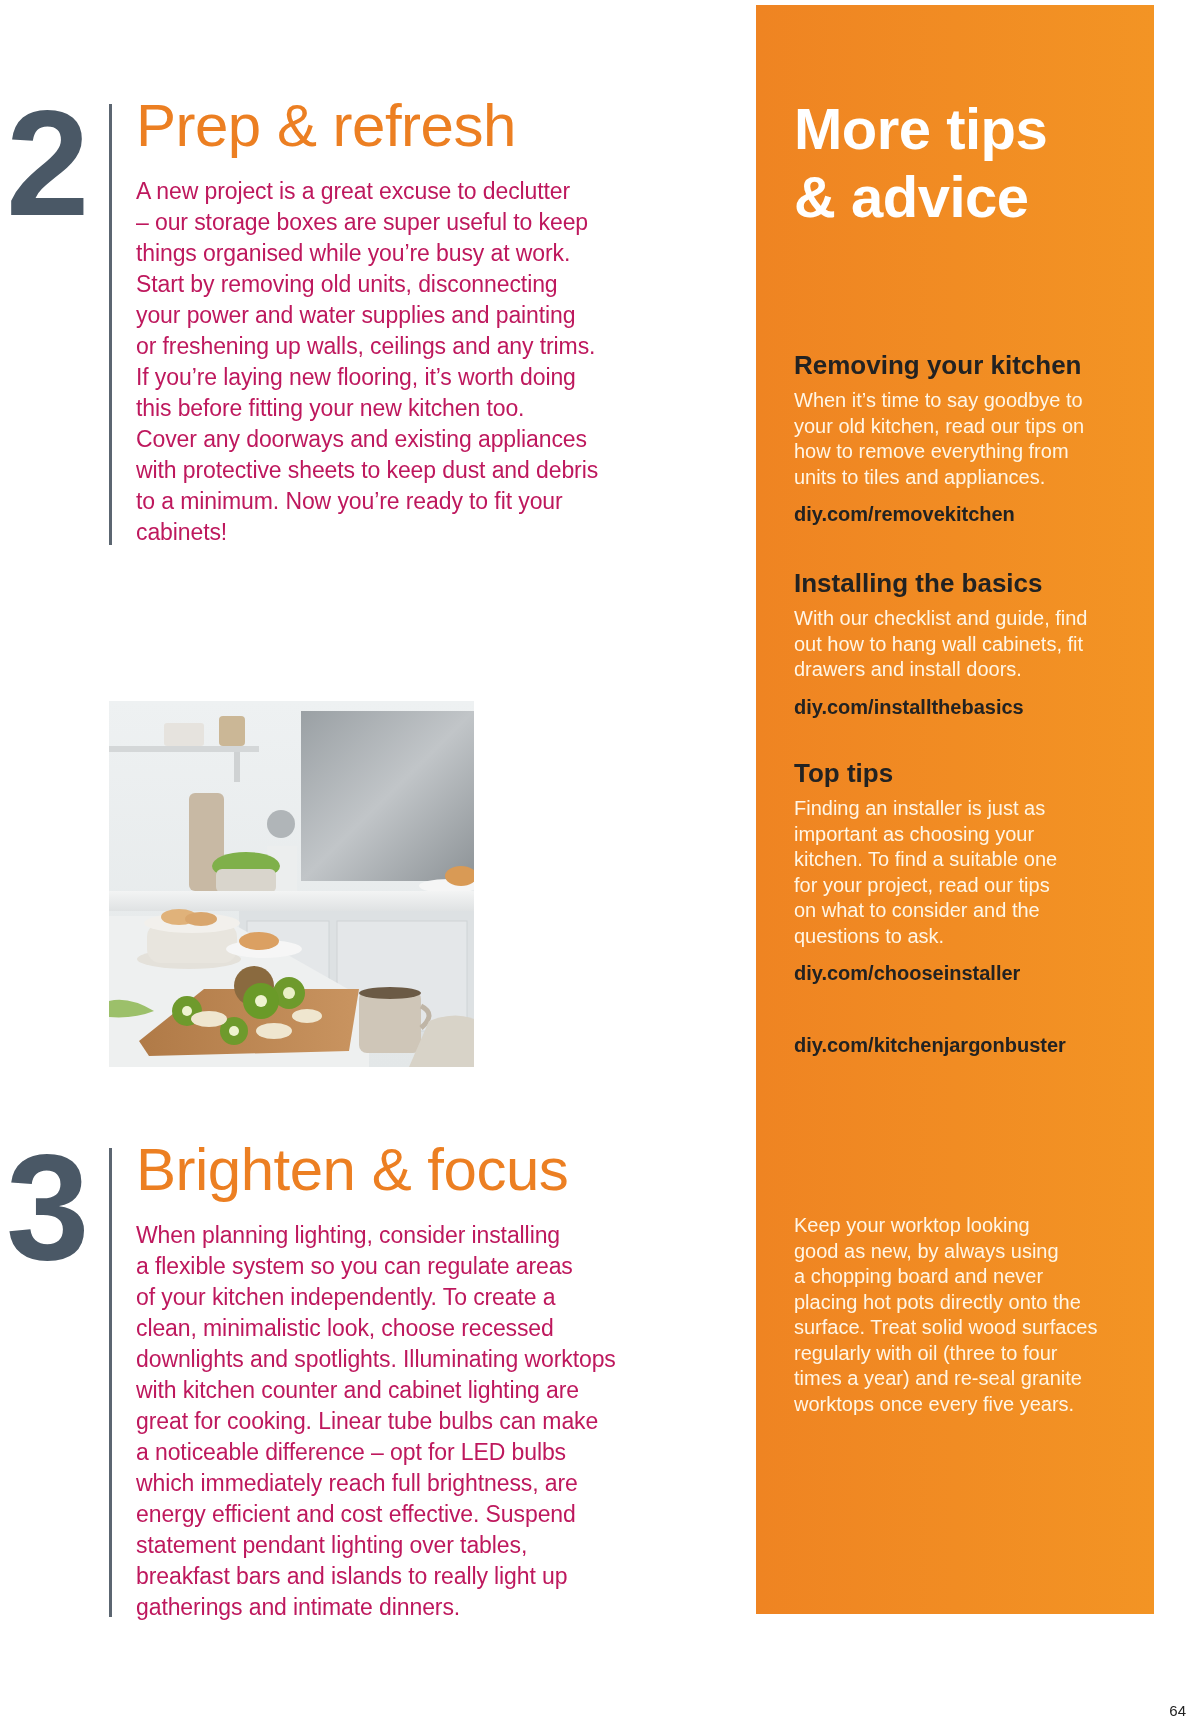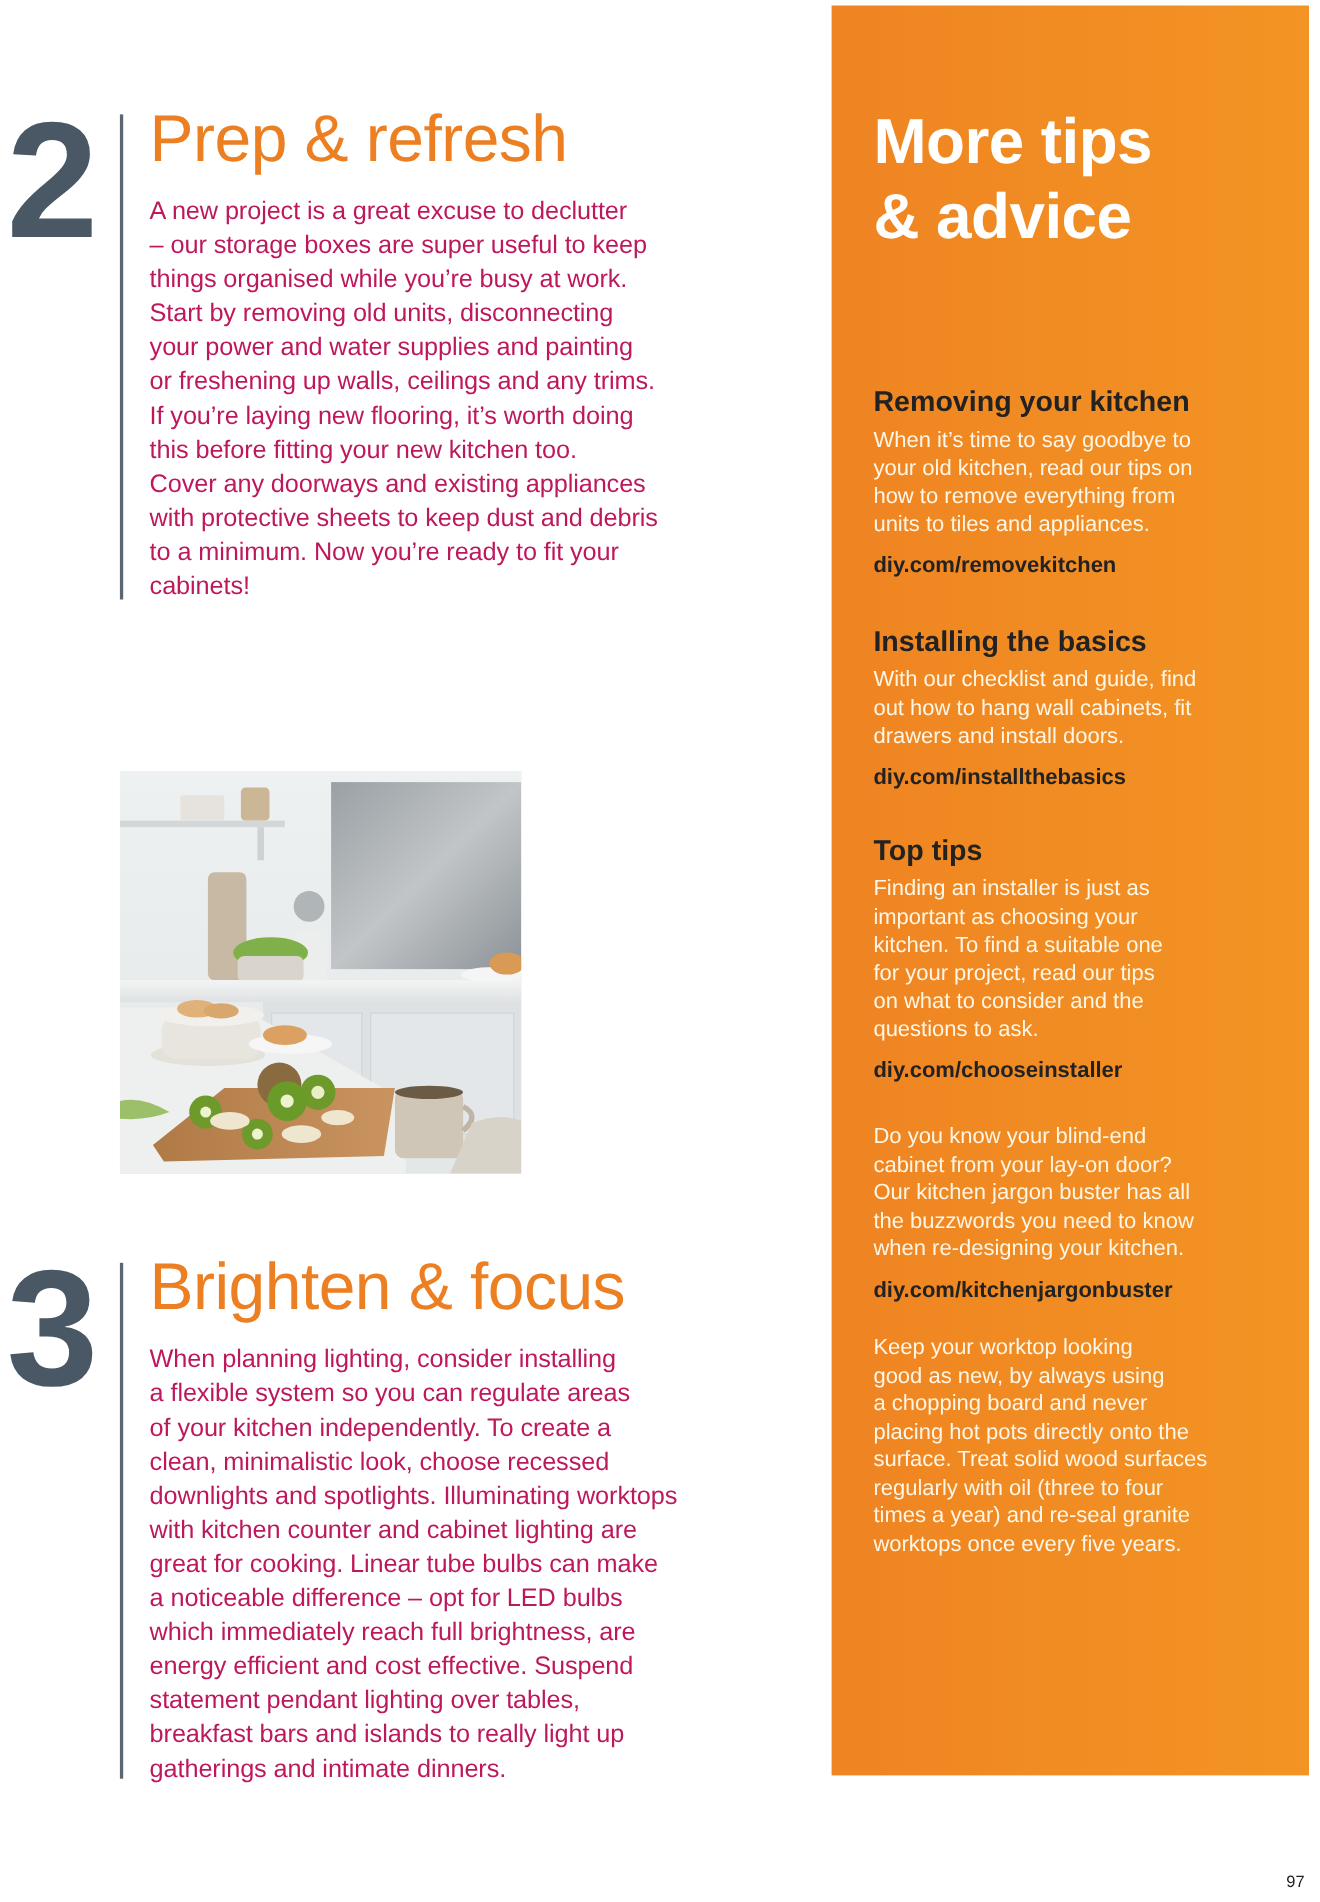--- a/index.html
+++ b/index.html
@@ -77,21 +77,21 @@
       height: 366px;
       overflow: hidden;
       background: #e8ebec;
     }
 
     
     .tips-panel {
       position: absolute;
       left: 756px;
       top: 5px;
-      width: 434px;
+      width: 398px;
       height: 1609px;
       background: linear-gradient(90deg, #ef8422 0%, #f39424 100%);
     }
     .tips-title {
       position: absolute;
       left: 38px;
       top: 90px;
       font-family: "Liberation Sans", sans-serif;
       font-weight: 700;
       font-size: 58px;
@@ -302,33 +302,28 @@
     <p class="tip-text">Finding an installer is just as
 important as choosing your
 kitchen. To find a suitable one
 for your project, read our tips
 on what to consider and the
 questions to ask.</p>
     <a class="tip-link">diy.com/chooseinstaller</a>
   </div>
 
   <div class="tip-block" id="tip-jargon">
-    <p class="tip-text">Do you know your blind-end
-cabinet from your lay-on door?
-Our kitchen jargon buster has all
-the buzzwords you need to know
-when re-designing your kitchen.</p>
     <a class="tip-link">diy.com/kitchenjargonbuster</a>
   </div>
 
   <div class="tip-block" id="tip-worktop">
     <p class="tip-text">Keep your worktop looking
 good as new, by always using
 a chopping board and never
 placing hot pots directly onto the
 surface. Treat solid wood surfaces
 regularly with oil (three to four
 times a year) and re-seal granite
 worktops once every five years.</p>
   </div>
 </aside>
 
-<div class="page-number">97</div>
+<div class="page-number">64</div>
 
 </body></html>

